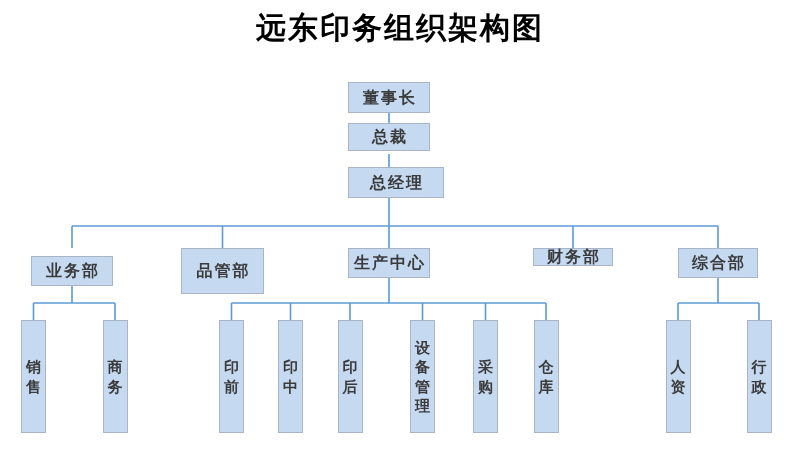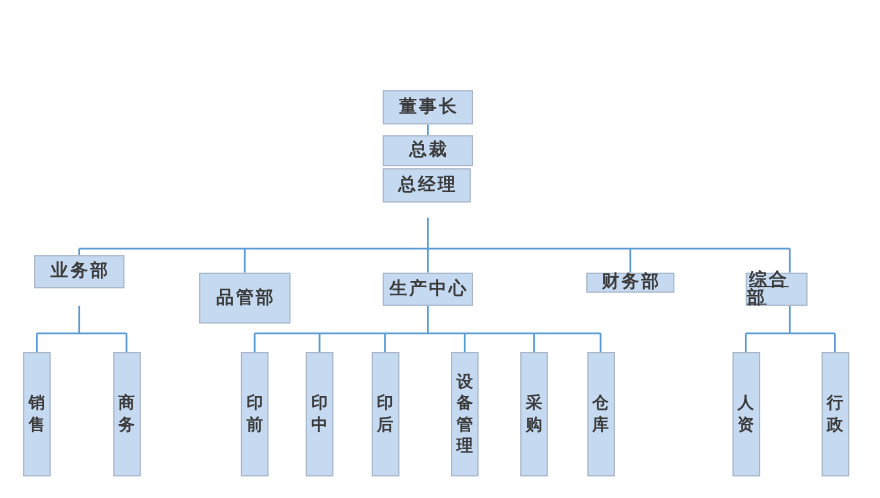--- a/index.html
+++ b/index.html
@@ -57,20 +57,21 @@
     display: block;
     text-align: center;
     line-height: 1.3;
   }
   .vstack { display: block; }
 </style>
 </head>
 <body>
 
 <div id="canvas" style="--bg: #ffffff; --title-color: #000000; --box-fill: #c5d9f1; --box-border: #a9b5c7; --box-text: #3b3b3b;">
+  <div id="title">远东印务组织架构图</div>
   <svg id="connector-layer" width="800" height="453" viewBox="0 0 800 453">
       <line x1="389" y1="113" x2="389" y2="123" stroke="#5b9bd5" stroke-width="1.6"></line>
       <line x1="389" y1="154" x2="389" y2="167" stroke="#5b9bd5" stroke-width="1.6"></line>
       <line x1="389" y1="198" x2="389" y2="226" stroke="#5b9bd5" stroke-width="1.6"></line>
       <line x1="72" y1="226" x2="72" y2="248" stroke="#5b9bd5" stroke-width="1.6"></line>
       <line x1="222.5" y1="226" x2="222.5" y2="248" stroke="#5b9bd5" stroke-width="1.6"></line>
       <line x1="389" y1="226" x2="389" y2="248" stroke="#5b9bd5" stroke-width="1.6"></line>
       <line x1="573" y1="226" x2="573" y2="248" stroke="#5b9bd5" stroke-width="1.6"></line>
       <line x1="718" y1="226" x2="718" y2="248" stroke="#5b9bd5" stroke-width="1.6"></line>
       <line x1="72" y1="226" x2="718" y2="226" stroke="#5b9bd5" stroke-width="1.6"></line>
@@ -91,36 +92,36 @@
       <line x1="678" y1="303" x2="678" y2="320" stroke="#5b9bd5" stroke-width="1.6"></line>
       <line x1="759" y1="303" x2="759" y2="320" stroke="#5b9bd5" stroke-width="1.6"></line>
     </svg>
   <div id="nodes">
       <div class="org-box" style="left: 348px; top: 82px; width: 82px; height: 31px;">
         <span>董事长</span>
       </div>
       <div class="org-box" style="left: 348px; top: 123px; width: 82px; height: 28px;">
         <span>总裁</span>
       </div>
-      <div class="org-box" style="left: 348px; top: 153px; width: 80px; height: 31px; align-items: center;">
+      <div class="org-box" style="left: 348px; top: 167px; width: 96px; height: 31px; align-items: center;">
         <span>总经理</span>
       </div>
-      <div class="org-box" style="left: 31px; top: 232px; width: 82px; height: 30px;">
+      <div class="org-box" style="left: 31px; top: 256px; width: 82px; height: 30px;">
         <span>业务部</span>
       </div>
       <div class="org-box" style="left: 181px; top: 248px; width: 83px; height: 46px;">
         <span>品管部</span>
       </div>
       <div class="org-box" style="left: 348px; top: 248px; width: 82px; height: 30px; font-family: Liberation Serif, serif;">
         <span>生产中心</span>
       </div>
       <div class="org-box" style="left: 533px; top: 248px; width: 80px; height: 18px;">
         <span>财务部</span>
       </div>
-      <div class="org-box" style="left: 678px; top: 248px; width: 56px; height: 30px; text-decoration: underline;">
+      <div class="org-box" style="left: 678px; top: 248px; width: 80px; height: 30px;">
         <span>综合部</span>
       </div>
       <div class="org-box vertical" style="left: 21px; top: 320px; width: 25px; height: 113px;">
         <span class="vstack">
           <span class="vchar">销</span>
           <span class="vchar">售</span>
         </span>
       </div>
       <div class="org-box vertical" style="left: 102.5px; top: 320px; width: 25px; height: 113px;">
         <span class="vstack">

